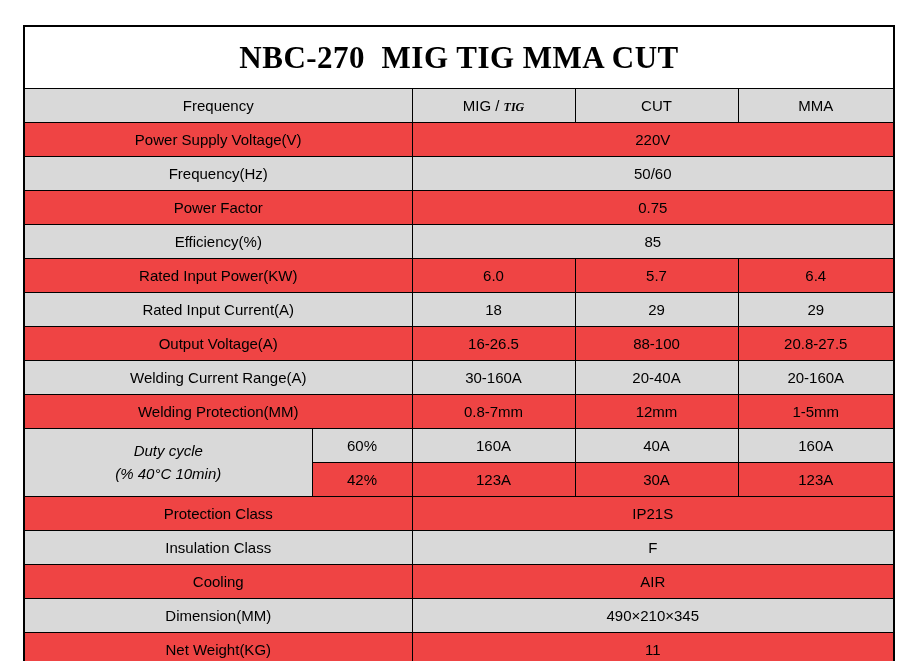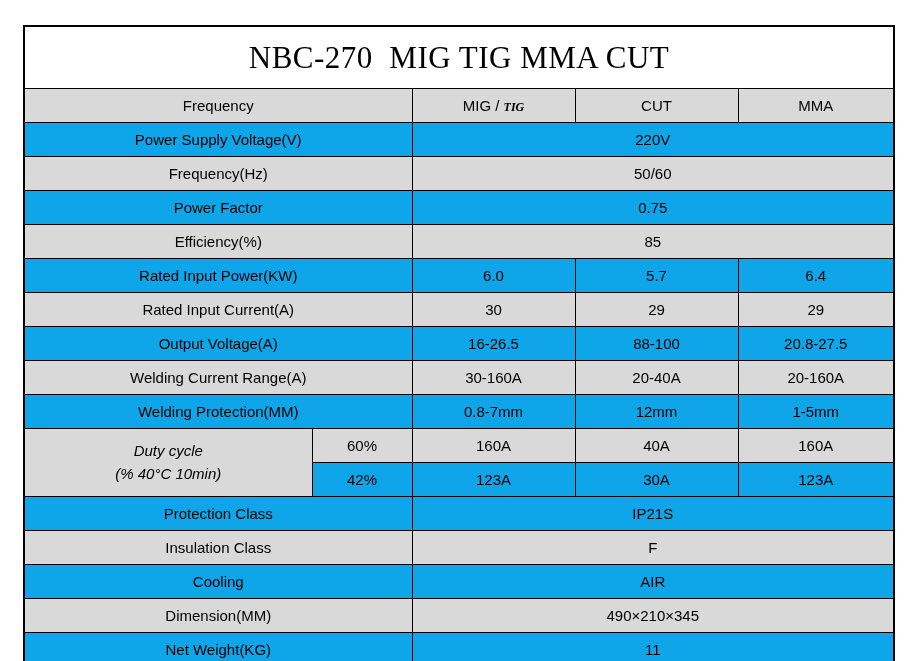--- a/index.html
+++ b/index.html
@@ -31,28 +31,28 @@
     vertical-align: middle;
     font-size: 15px;
     line-height: 1.2;
     height: 33px;
     padding: 0 4px;
     overflow: hidden;
   }
   tr.title-row td {
     height: 61px;
     font-family: "Liberation Serif", serif;
-    font-weight: normal;
+    font-weight: bold;
     font-size: 31px;
     letter-spacing: 0.5px;
     white-space: pre;
     background: #ffffff;
   }
   .gray { background: var(--row-shade, #d9d9d9); }
-  .white { background: #0ea5e9; }
+  .white { background: #ef4444; }
   .tig-italic {
     font-family: "Liberation Serif", serif;
     font-style: italic;
     font-weight: bold;
     font-size: 12px;
   }
   .duty-label div {
     line-height: 1.5;
     font-style: italic;
   }
@@ -104,21 +104,21 @@
 
     <tr class="white">
       <td colspan="2">Rated Input Power(KW)</td>
       <td>6.0</td>
       <td>5.7</td>
       <td>6.4</td>
     </tr>
 
     <tr class="gray">
       <td colspan="2">Rated Input Current(A)</td>
-      <td>30</td>
+      <td>18</td>
       <td>29</td>
       <td>29</td>
     </tr>
 
     <tr class="white">
       <td colspan="2">Output Voltage(A)</td>
       <td>16-26.5</td>
       <td>88-100</td>
       <td>20.8-27.5</td>
     </tr>

